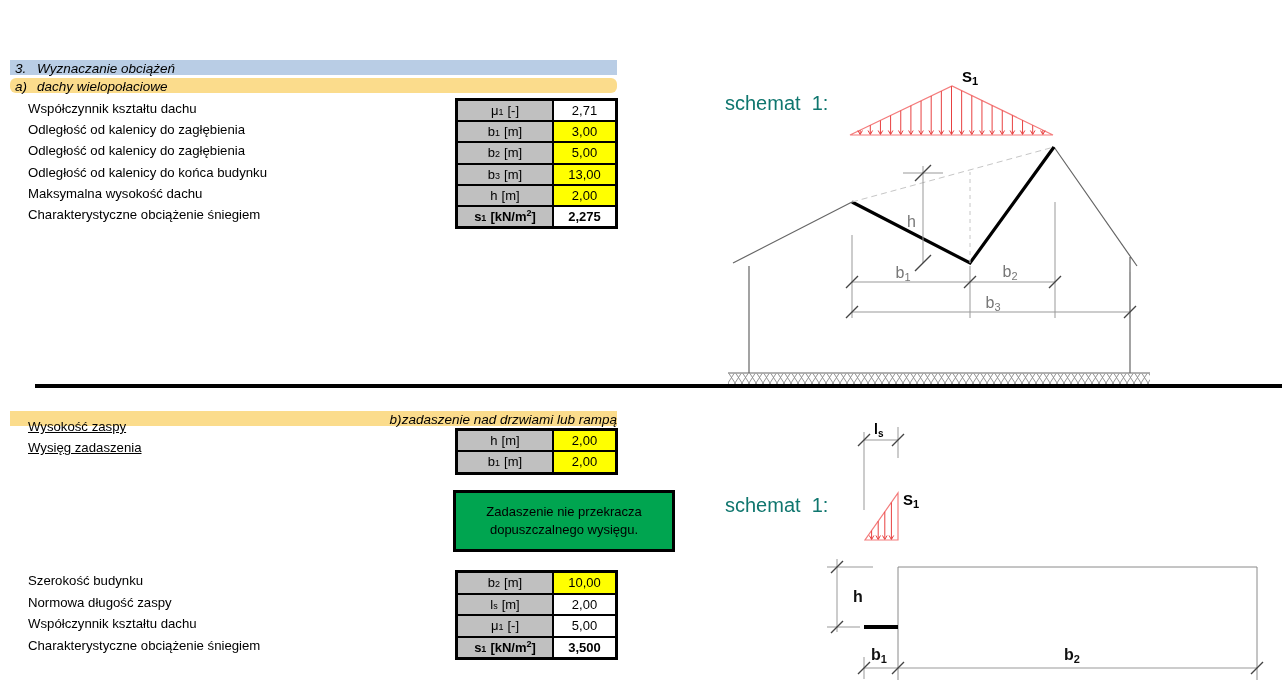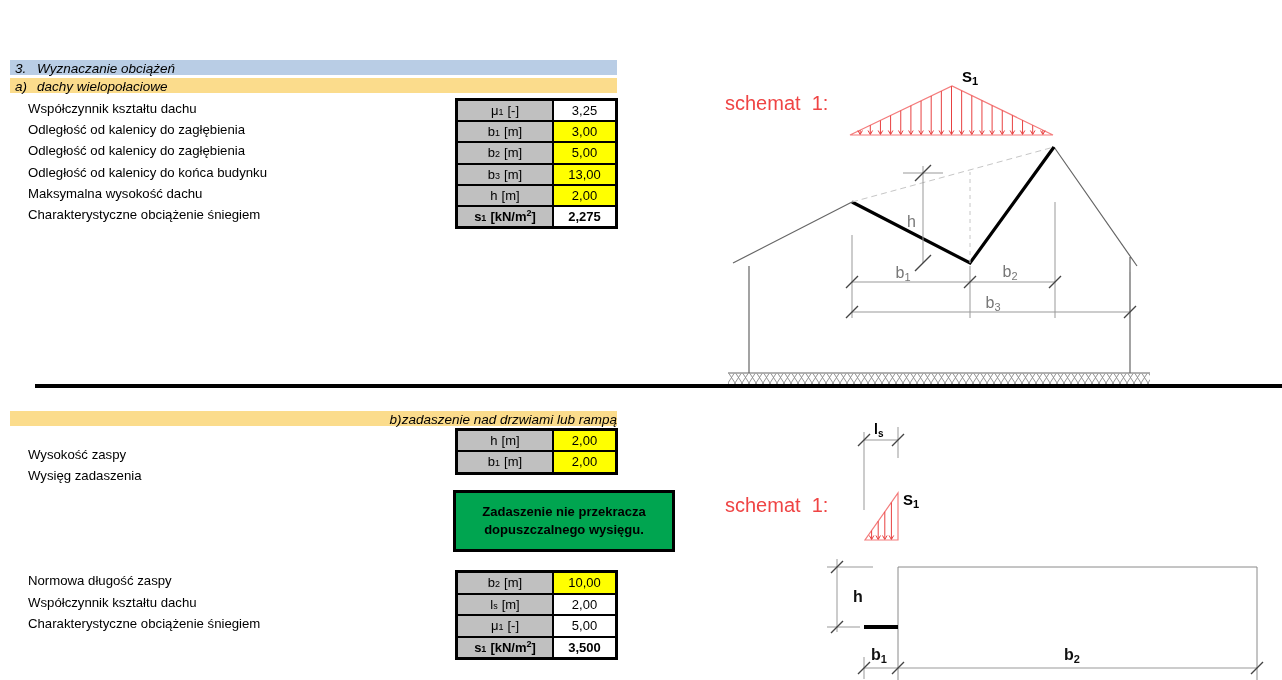--- a/index.html
+++ b/index.html
@@ -8,21 +8,21 @@
 
   
   .title-bar{position:absolute;left:0;top:7px;width:1095px;height:29px;background:#FFFF00;}
   .title-bar .t{font-size:20px;font-weight:bold;text-align:center;line-height:29px;white-space:nowrap;}
 
   
   .band{position:absolute;left:10px;width:607px;height:15px;font-size:13.5px;font-style:italic;
         line-height:17px;white-space:nowrap;}
   .band .num{display:inline-block;padding-left:5px;width:22px;}
   .band.blue{background:#B9CDE5;top:60px;}
-  .band.tan-a{background:#FBDC8C;top:78px;}
+  .band.tan-a{background:#FBDC8C;top:78px;border-radius:6px;}
   .band.tan-b{background:#FBDC8C;top:411px;text-align:right;}
 
   
   .labels{position:absolute;left:28px;font-size:13.2px;white-space:nowrap;}
   .labels div{overflow:visible;}
   .lh-a div{height:21.2px;line-height:21.2px;}
   .lh-b1 div{height:21.3px;line-height:21.3px;}
   .lh-b2 div{height:21.5px;line-height:21.5px;}
 
   
@@ -40,25 +40,25 @@
   .cell sup{font-size:9px;line-height:1;transform:translateY(-3px);}
   .cell .u{margin-left:4px;}
   .trow.bold .cell{font-weight:bold;}
 
   
   .divider{position:absolute;left:35px;top:384px;width:1247px;height:4px;background:#000;}
 
   
   .status-box{position:absolute;left:453px;top:490px;width:222px;height:62px;box-sizing:border-box;
               background:#00A550;border:3px solid #000;text-align:center;
-              font-size:13px;font-weight:bold;padding-top:10px;line-height:18px;}
+              font-size:13px;font-weight:normal;padding-top:10px;line-height:18px;}
 
   
   .diag{position:absolute;margin-top:20px;}
-  .schemat-label{position:absolute;font-size:20px;color:#ef4444;white-space:pre;}
+  .schemat-label{position:absolute;font-size:20px;color:#0f766e;white-space:pre;}
   svg text{font-family:"Liberation Sans",sans-serif;}
   .thin{stroke:#666;stroke-width:1.2;fill:none;}
   .thick{stroke:#000;stroke-width:3.2;fill:none;}
   .dim{stroke:#999;stroke-width:1;fill:none;}
   .tick{stroke:#444;stroke-width:1.4;fill:none;}
   .dash{stroke:#c6c6c6;stroke-width:1;fill:none;stroke-dasharray:6 4;}
   .redline{stroke:#f47c7c;stroke-width:1.2;fill:none;}
   .redarr{stroke:#e84040;stroke-width:1;fill:none;}
   .dimlbl-g{fill:#777;font-size:16px;}
   .dimlbl-d{fill:#111;font-size:16px;font-weight:600;}
@@ -89,21 +89,21 @@
 
   <div class="grid g-a" style="top:98px;">
     <div class="trow">
       <div class="cell unit">
           <span>μ</span>
           <sub>1</sub>
           <span class="u">[-]</span>
           <sup></sup>
           <span></span>
         </div>
-      <div class="cell val">3,25</div>
+      <div class="cell val">2,71</div>
     </div>
     <div class="trow">
       <div class="cell unit">
           <span>b</span>
           <sub>1</sub>
           <span class="u">[m]</span>
           <sup></sup>
           <span></span>
         </div>
       <div class="cell val yellow">3,00</div>
@@ -202,21 +202,21 @@
       <rect x="728" y="353.5" width="422" height="11" fill="url(#hatchA)"></rect>
     </svg>
   </div>
 
   <div class="divider"></div>
 
   <div class="band tan-b">
     <span class="num">b)</span><span>zadaszenie nad drzwiami lub rampą</span>
   </div>
 
-  <div class="labels lh-b1" style="top:444px;">
+  <div class="labels lh-b1" style="top:416px;text-decoration:underline;">
     <div>Wysokość zaspy</div>
     <div>Wysięg zadaszenia</div>
   </div>
 
   <div class="grid g-b1" style="top:428px;">
     <div class="trow">
       <div class="cell unit">
           <span>h</span>
           <sub></sub>
           <span class="u">[m]</span>
@@ -236,20 +236,21 @@
       <div class="cell val yellow">2,00</div>
     </div>
   </div>
 
   <div class="status-box">
     <div>Zadaszenie nie przekracza</div>
     <div>dopuszczalnego wysięgu.</div>
   </div>
 
   <div class="labels lh-b2" style="top:570px;">
+    <div>Szerokość budynku</div>
     <div>Normowa długość zaspy</div>
     <div>Współczynnik kształtu dachu</div>
     <div>Charakterystyczne obciążenie śniegiem</div>
   </div>
 
   <div class="grid g-b2" style="top:570px;">
     <div class="trow">
       <div class="cell unit">
           <span>b</span>
           <sub>2</sub>

